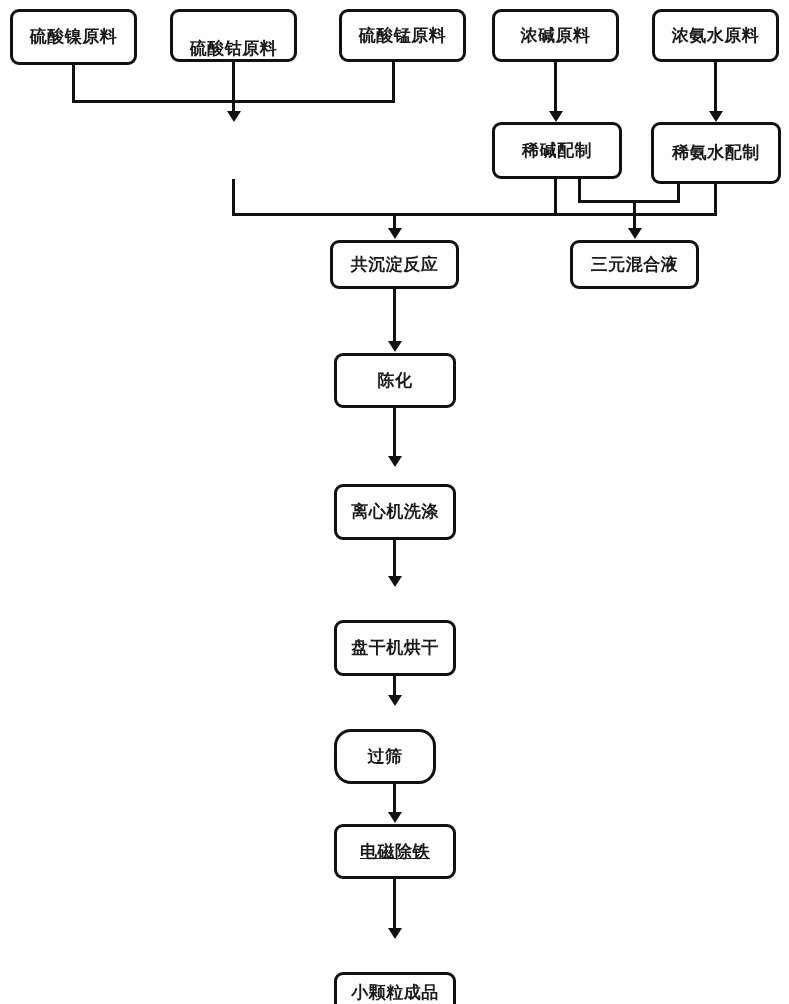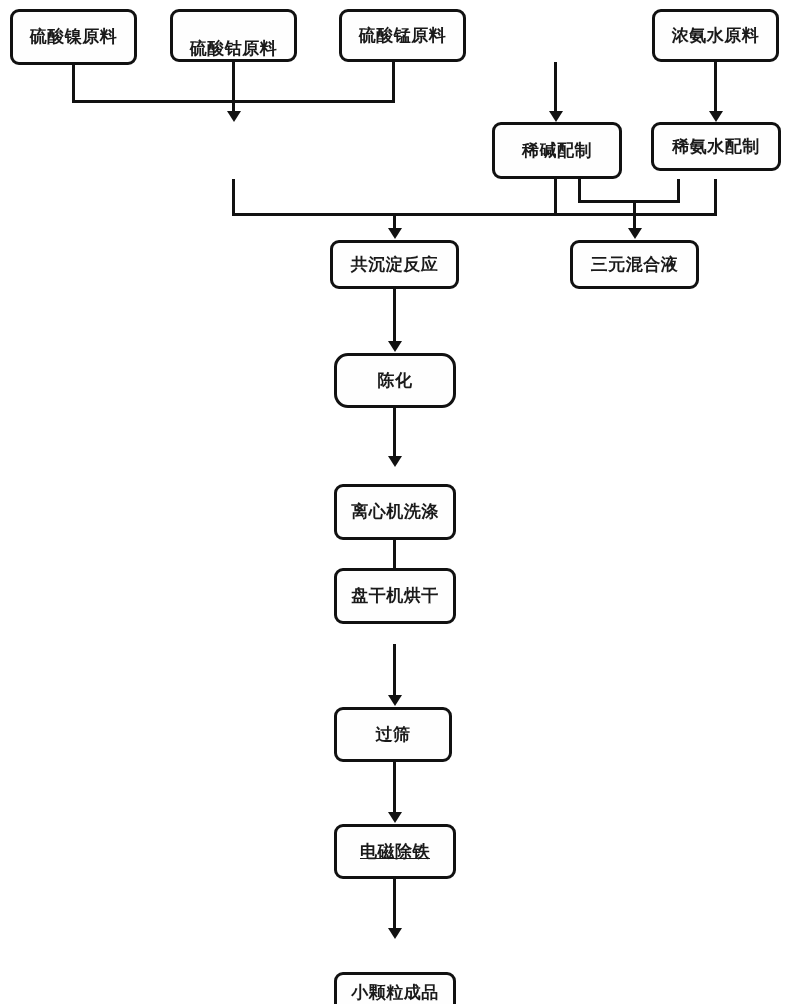--- a/index.html
+++ b/index.html
@@ -58,48 +58,51 @@
 
   <div class="node" style="left:10px;top:9px;width:127px;height:56px;">
     <span>硫酸镍原料</span>
   </div>
   <div class="node" style="left:170px;top:9px;width:127px;height:53px;justify-content:flex-end;">
     <span>硫酸钴原料</span>
   </div>
   <div class="node" style="left:331px;top:9px;width:127px;height:53px;margin-left:8px;">
     <span>硫酸锰原料</span>
   </div>
+  <div class="node" style="left:492px;top:9px;width:127px;height:53px;">
+    <span>浓碱原料</span>
+  </div>
   <div class="node" style="left:652px;top:9px;width:127px;height:53px;">
     <span>浓氨水原料</span>
   </div>
 
   <div class="node" style="left:492px;top:122px;width:130px;height:57px;">
     <span>稀碱配制</span>
   </div>
-  <div class="node" style="left:651px;top:122px;width:130px;height:49px;">
+  <div class="node" style="left:651px;top:122px;width:130px;height:62px;">
     <span>稀氨水配制</span>
   </div>
 
   <div class="node" style="left:330px;top:240px;width:129px;height:49px;">
     <span>共沉淀反应</span>
   </div>
   <div class="node" style="left:570px;top:240px;width:129px;height:49px;">
     <span>三元混合液</span>
   </div>
 
-  <div class="node" style="left:334px;top:353px;width:122px;height:55px;border-radius:14px;">
+  <div class="node" style="left:334px;top:353px;width:122px;height:55px;">
     <span>陈化</span>
   </div>
   <div class="node" style="left:334px;top:468px;width:122px;height:56px;margin-top:16px;">
     <span>离心机洗涤</span>
   </div>
-  <div class="node" style="left:334px;top:568px;width:122px;height:56px;">
+  <div class="node" style="left:334px;top:620px;width:122px;height:56px;">
     <span>盘干机烘干</span>
   </div>
-  <div class="node" style="left:334px;top:707px;width:118px;height:55px;">
+  <div class="node" style="left:334px;top:729px;width:102px;height:55px;border-radius:17px;">
     <span>过筛</span>
   </div>
   <div class="node" style="left:334px;top:824px;width:122px;height:55px;text-decoration:underline;">
     <span>电磁除铁</span>
   </div>
   <div class="node" style="left:334px;top:972px;width:122px;height:42px;">
     <span>小颗粒成品</span>
   </div>
 
   <div class="edge v" style="left:72px;top:62px;height:41px;"></div>

